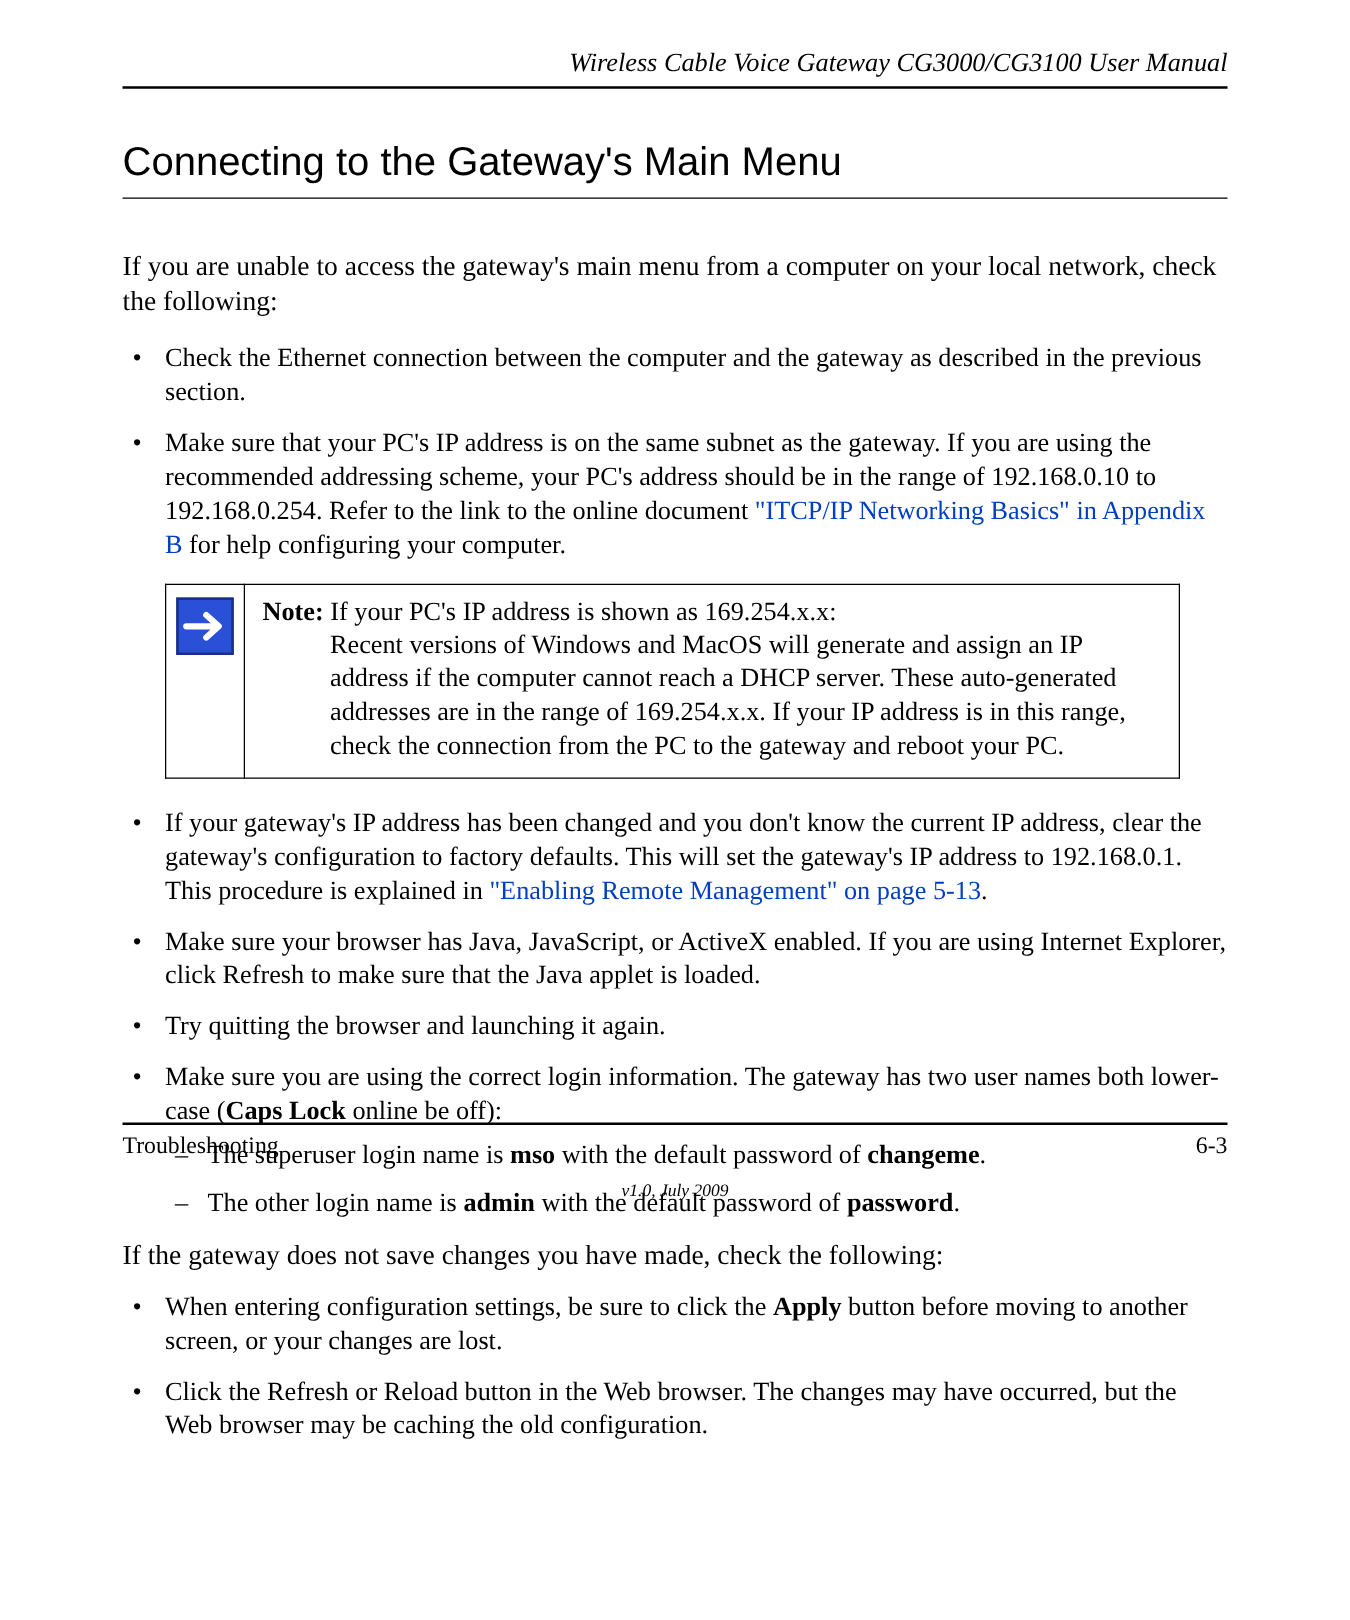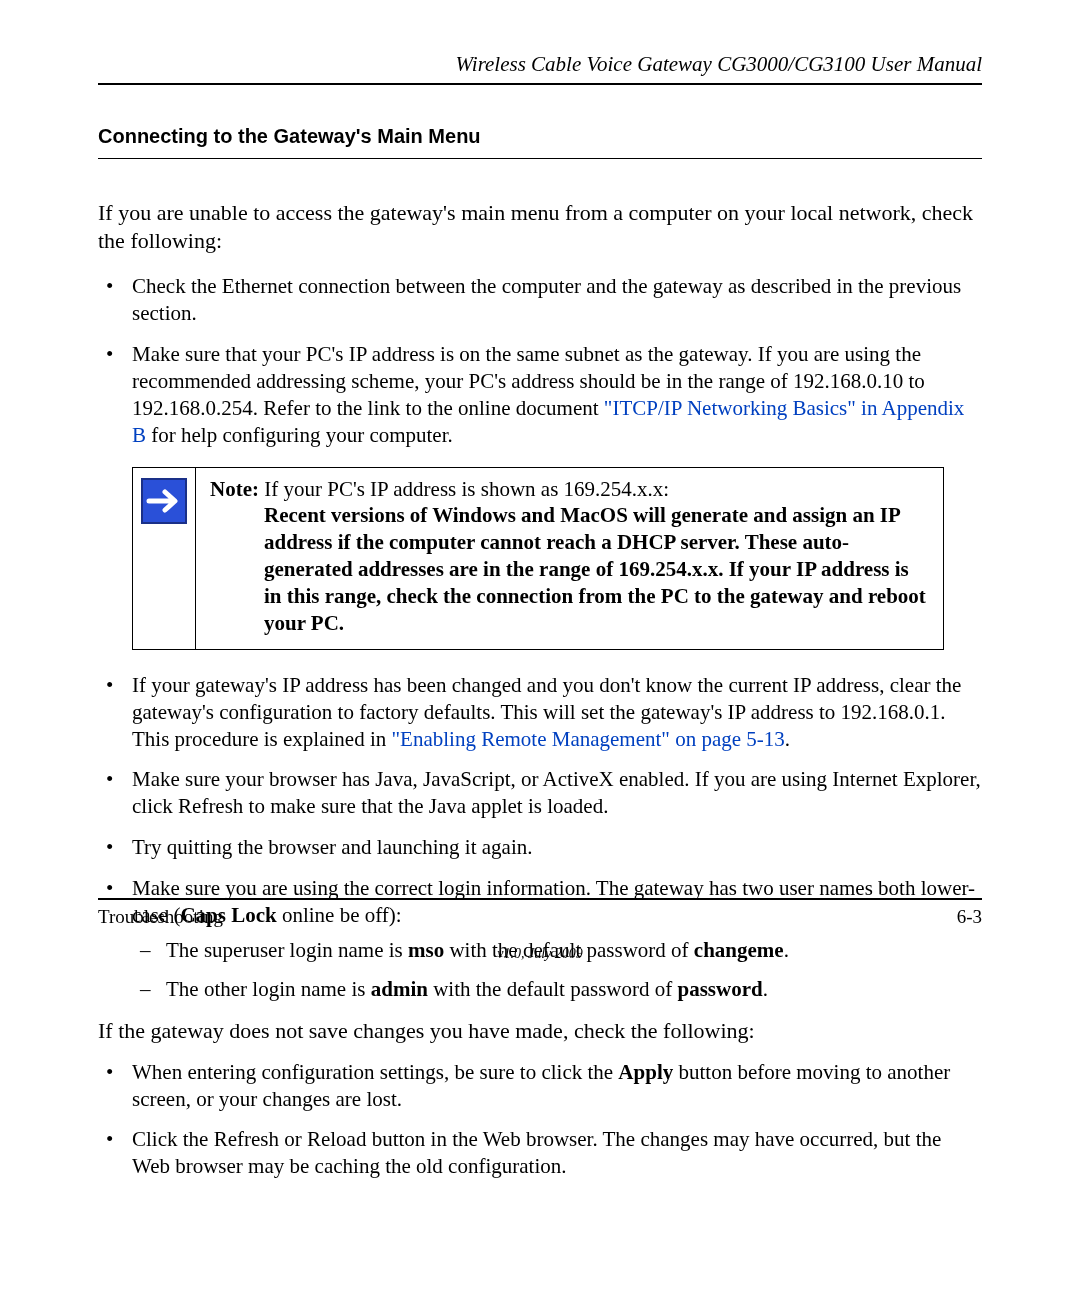--- a/index.html
+++ b/index.html
@@ -10,34 +10,34 @@
     height: 1296px;
     background: #ffffff;
     font-family: "Times New Roman", Times, serif;
     color: #000000;
   }
   .page {
     position: relative;
     box-sizing: border-box;
     width: 1080px;
     height: 1052px;
-    padding: 52px 98px 0 98px;
+    padding: 38px 98px 0 98px;
   }
   .running-header {
     font-style: italic;
     font-size: 21px;
     text-align: right;
     padding-bottom: 6px;
     border-bottom: 2px solid #000;
     margin-bottom: 40px;
   }
   h1.section-title {
     font-family: Arial, Helvetica, sans-serif;
-    font-weight: bold;
-    font-size: 20px;
+    font-weight: normal;
+    font-size: 32px;
     margin: 0 0 8px 0;
     padding-bottom: 10px;
     border-bottom: 1px solid #000;
   }
   .body-text {
     font-size: 22px;
     line-height: 1.28;
     margin: 40px 0 18px 0;
   }
   ul.bullets {
@@ -95,21 +95,20 @@
     padding: 8px 4px;
   }
   .note-text-cell {
     padding: 8px 14px 12px 14px;
     font-size: 21px;
     line-height: 1.28;
   }
   .note-body-indent {
     display: block;
     padding-left: 54px;
-    font-weight: bold;
   }
   .note-icon {
     display: inline-block;
     width: 42px;
     height: 42px;
     background: #2a50d8;
     border: 2px solid #1a3088;
     position: relative;
     margin-top: 2px;
   }

